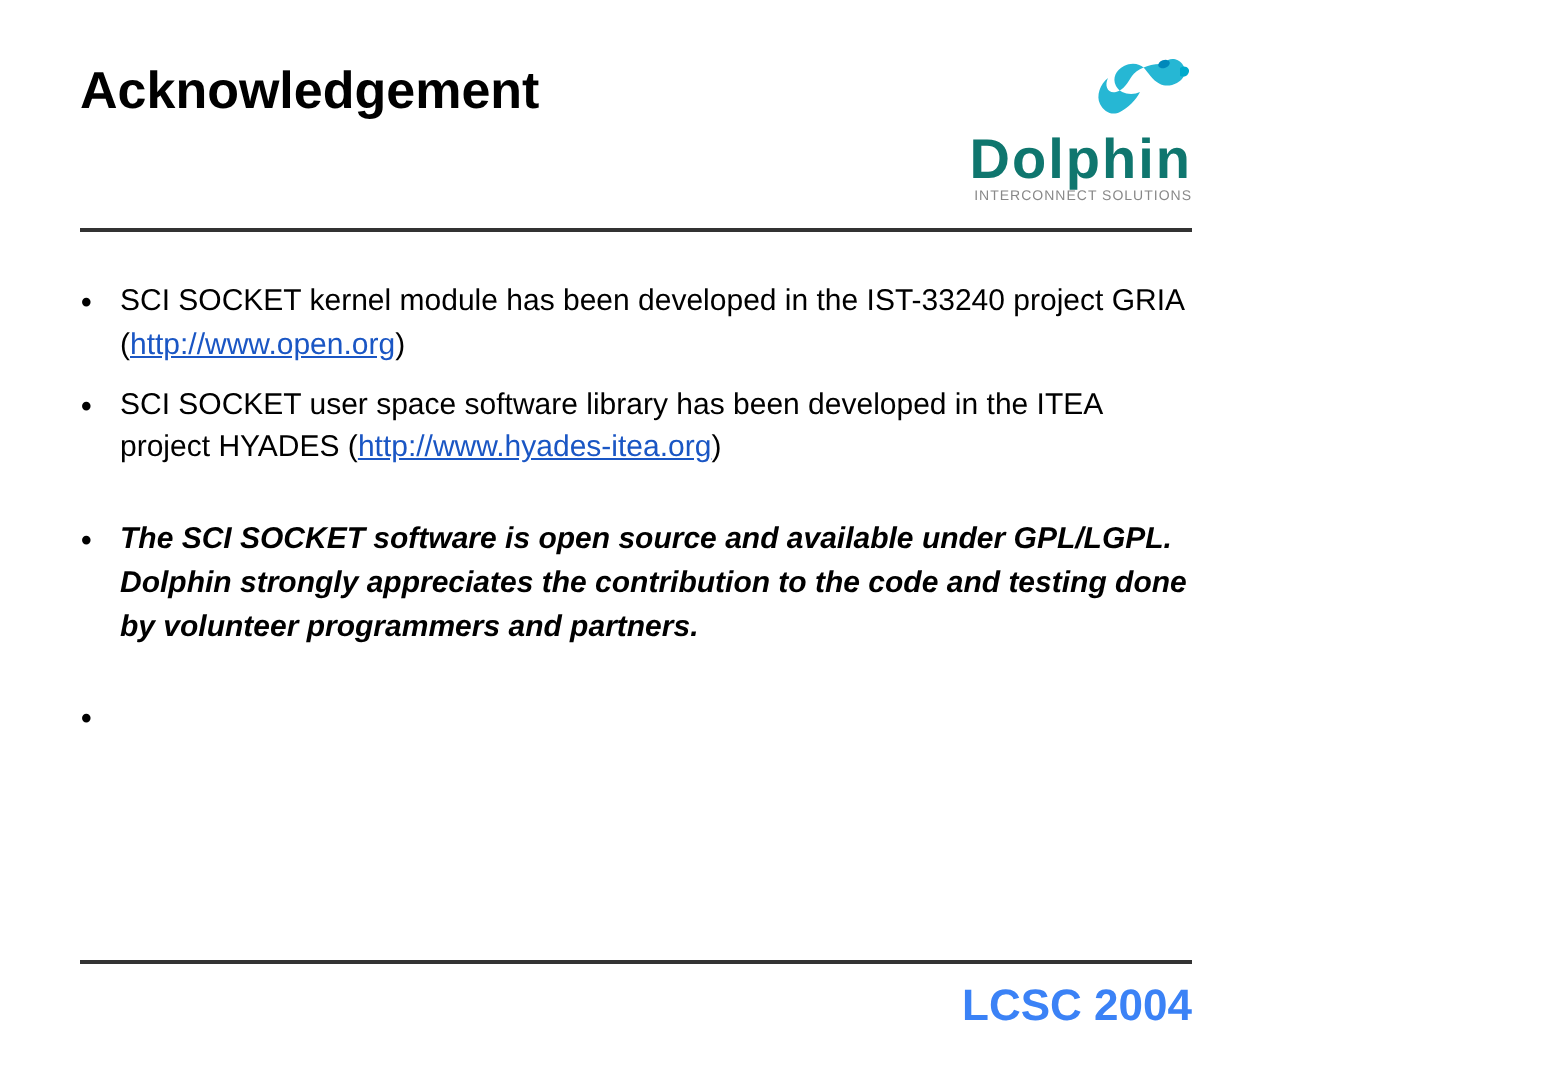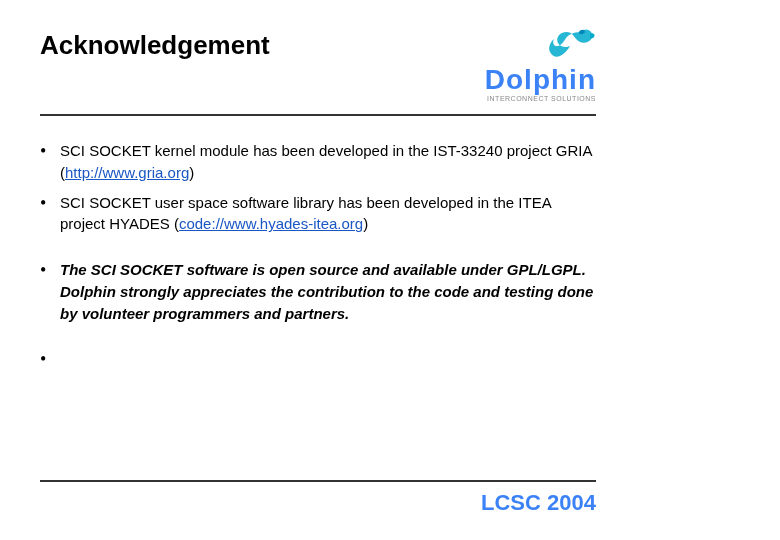--- a/index.html
+++ b/index.html
@@ -48,21 +48,21 @@
 
     .dolphin-logo {
       position: relative;
       width: 145px;
       height: 80px;
     }
 
     .dolphin-text {
       font-size: 28px;
       font-weight: bold;
-      color: #3b82f6;
+      color: #0f766e;
       font-family: Arial, sans-serif;
       letter-spacing: 1px;
       position: absolute;
       bottom: 8px;
       right: 0;
     }
 
     .dolphin-subtitle {
       font-size: 7px;
       color: #888;
@@ -163,27 +163,27 @@
       </div>
     </div>
   </div>
 
   <div class="content">
 
     <div class="bullet-group">
       <div class="bullet-item">
         <span class="bullet-dot">•</span>
         <span class="bullet-text">
-          SCI SOCKET kernel module has been developed in the IST-33240 project GRIA (<a href="#">http://www.gria.org</a>)
+          SCI SOCKET kernel module has been developed in the IST-33240 project GRIA (<a href="#">http://www.open.org</a>)
         </span>
       </div>
       <div class="bullet-item">
         <span class="bullet-dot">•</span>
         <span class="bullet-text">
-          SCI SOCKET user space software library has been developed in the ITEA project HYADES (<a href="#">code://www.hyades-itea.org</a>)
+          SCI SOCKET user space software library has been developed in the ITEA project HYADES (<a href="#">http://www.hyades-itea.org</a>)
         </span>
       </div>
     </div>
 
     <div class="bullet-group">
       <div class="bullet-item">
         <span class="bullet-dot">•</span>
         <span class="bullet-text bold-text">
           The SCI SOCKET software is open source and available under GPL/LGPL. Dolphin strongly appreciates the contribution to the code and testing done by volunteer programmers and partners.
         </span>

